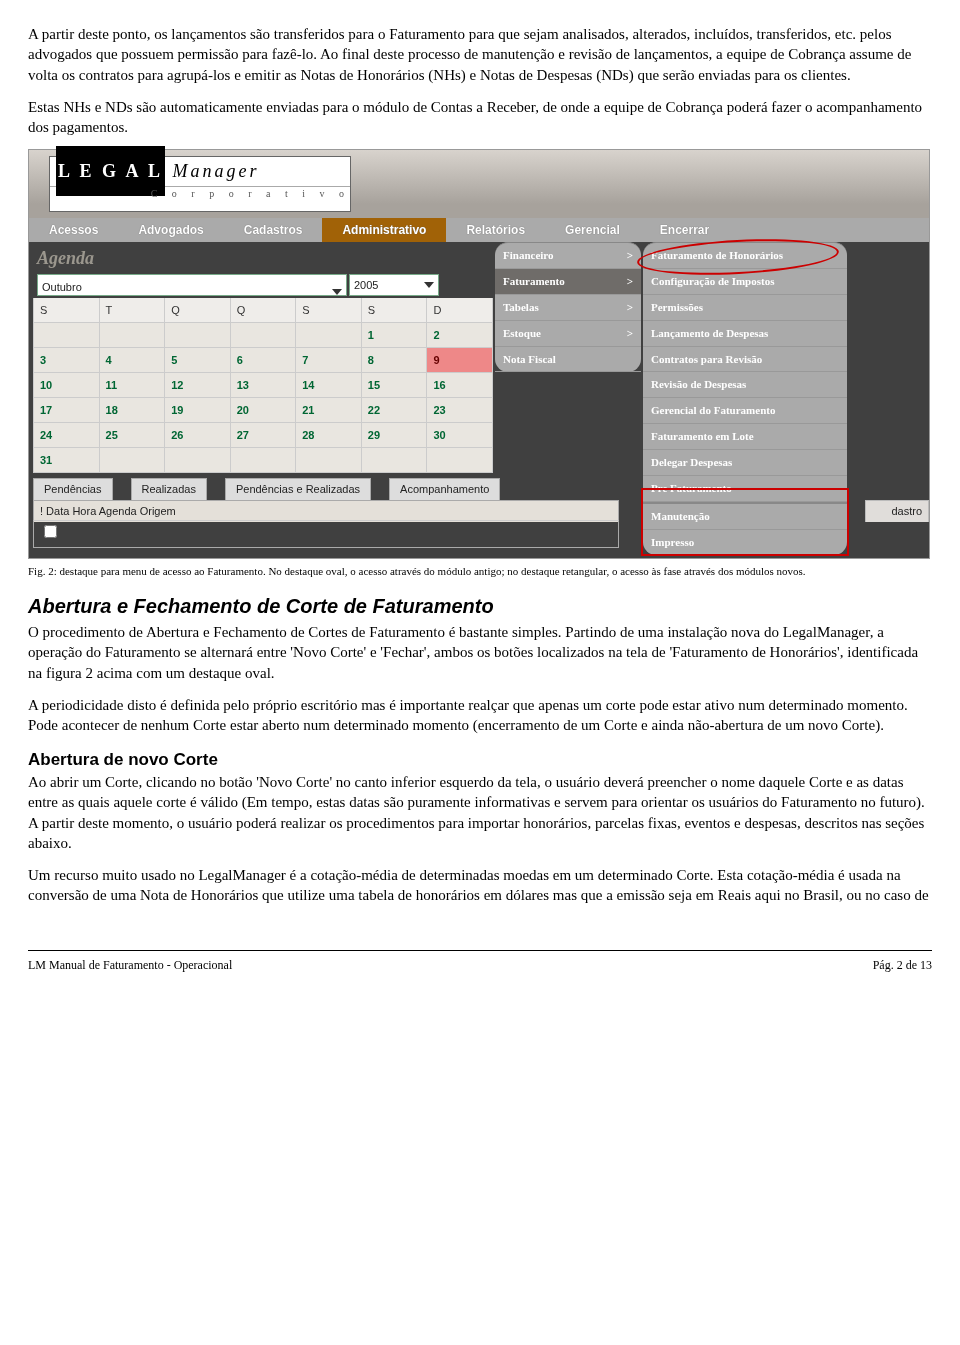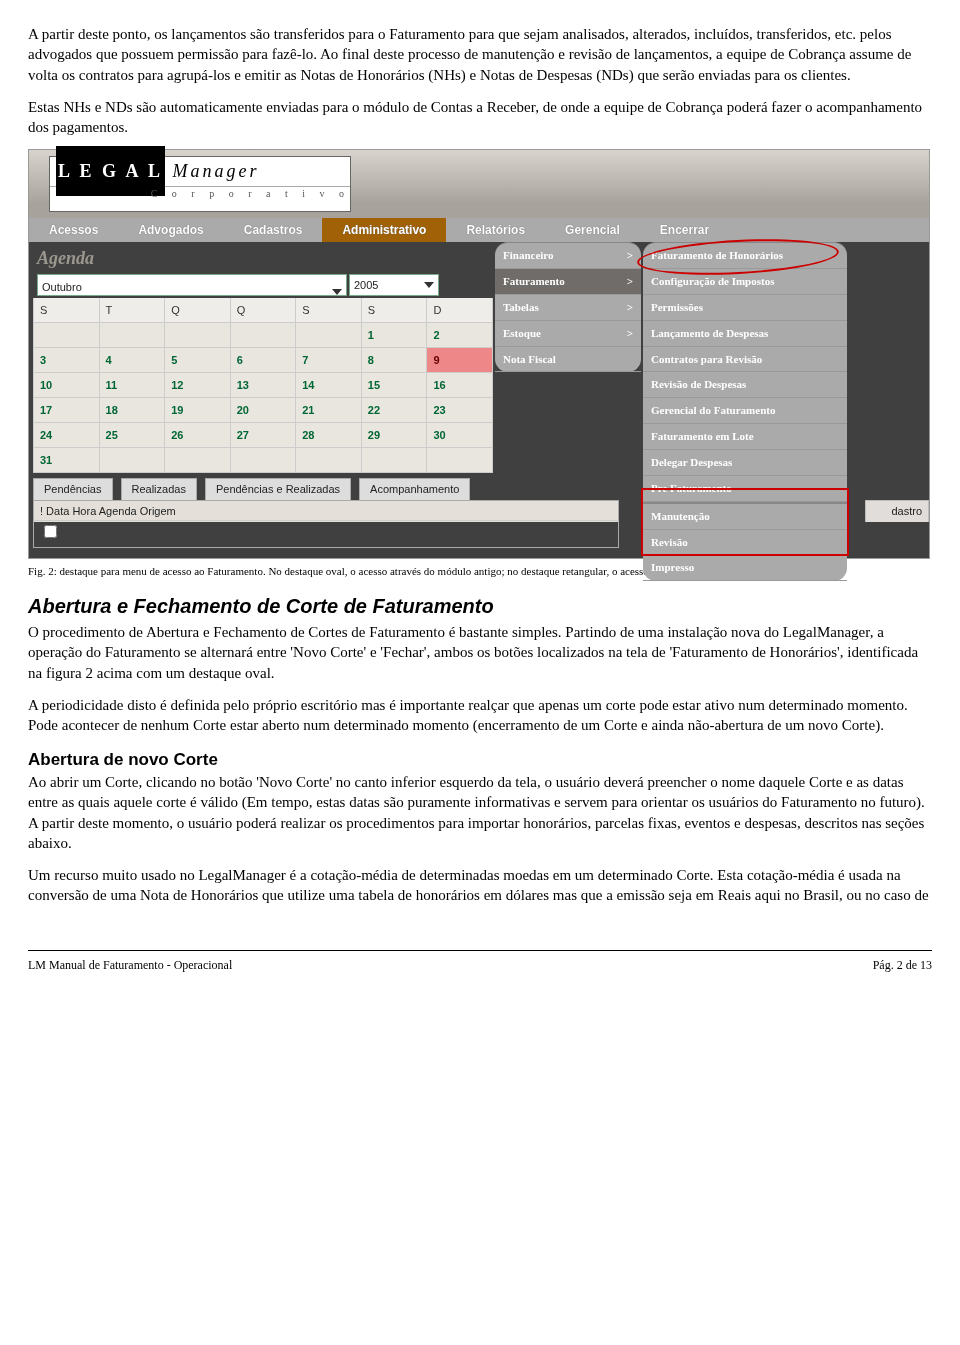--- a/index.html
+++ b/index.html
@@ -18,21 +18,21 @@
   .agenda-label { position:absolute; left:8px; top:4px; font-family: Verdana; font-size:18px; color:#9b978e; font-style:italic; font-weight:bold; }
   .mon-selector, .year-selector { position:absolute; top:32px; height:20px; background:#fff; border:1px solid #7a8; display:flex; align-items:center; justify-content:space-between; padding:0 4px; font-size:11px; }
   .mon-selector { left:8px; width:300px;align-items:flex-end; }
   .year-selector { left:320px; width:80px; }
   .tri-down { width:0; height:0; border-left:5px solid transparent; border-right:5px solid transparent; border-top:6px solid #333; }
   .cal { position:absolute; left:4px; top:56px; width:460px; background:#e9e6e0; }
   .cal table { border-collapse:collapse; width:100%; }
   .cal th, .cal td { border-left:1px solid #ccc; border-right:1px solid #ccc; border-bottom:1px solid #ccc; height:22px; font-size:11px; font-weight:bold; color:#063; text-align:left; padding-left:6px; }
   .cal th { background:#efedea; color:#333; font-weight:normal; }
   .cal td.today { background:#e88; color:#600; }
-  .tabs { position:absolute; left:4px; top:236px; display:flex; gap:8px; }
+  .tabs { position:absolute; left:4px; top:236px; display:flex; gap:18px; }
   .tabs .tab { background:#ddd; border:1px solid #aaa; border-bottom:none; font-size:11px; padding:3px 10px; }
   .list-head { position:absolute; left:4px; top:258px; right:310px; border:1px solid #aaa; border-bottom:none; background:#e4e0d9; font-size:11px; padding:3px 6px; }
   .chkrow { position:absolute; left:4px; top:278px; right:310px; height:22px; border:1px solid #aaa; border-top:1px solid #ccc; padding:2px 6px; }
   .chkrow input { margin-top:2px; }
   .submenu1, .submenu2 { position:absolute; background:#aaa; color:#fff; font-size:11px; font-weight:bold; font-family:Verdana; border-top:1px solid #888;border-radius:13px; }
   .submenu1 { left:466px; top:0; width:146px; }
   .submenu2 { left:614px; top:0; width:204px; }
   .submenu1 div, .submenu2 div { padding:5px 8px; display:flex; justify-content:space-between; border-bottom:1px solid #999; white-space:nowrap; }
   .submenu1 .hl { background:#6f6c69; }
   .submenu2 .sep { height:0; border-bottom:2px solid #888; padding:0; }
@@ -187,21 +187,20 @@
         <div>Permissões</div>
         <div>Lançamento de Despesas</div>
         <div>Contratos para Revisão</div>
         <div>Revisão de Despesas</div>
         <div>Gerencial do Faturamento</div>
         <div>Faturamento em Lote</div>
         <div>Delegar Despesas</div>
         <div>Pre Faturamento</div>
         <div class="sep"></div>
         <div>Manutenção</div>
-        <div>Revisão</div>
         <div>Impresso</div>
       </div>
     <div class="redoval"></div>
     <div class="redrect"></div>
   </div>
 </div>
 
 <p class="caption">Fig. 2: destaque para menu de acesso ao Faturamento. No destaque oval, o acesso através do módulo antigo; no destaque retangular, o acesso às fase através dos módulos novos.</p>
 
 <h2 class="sect">Abertura e Fechamento de Corte de Faturamento</h2>

